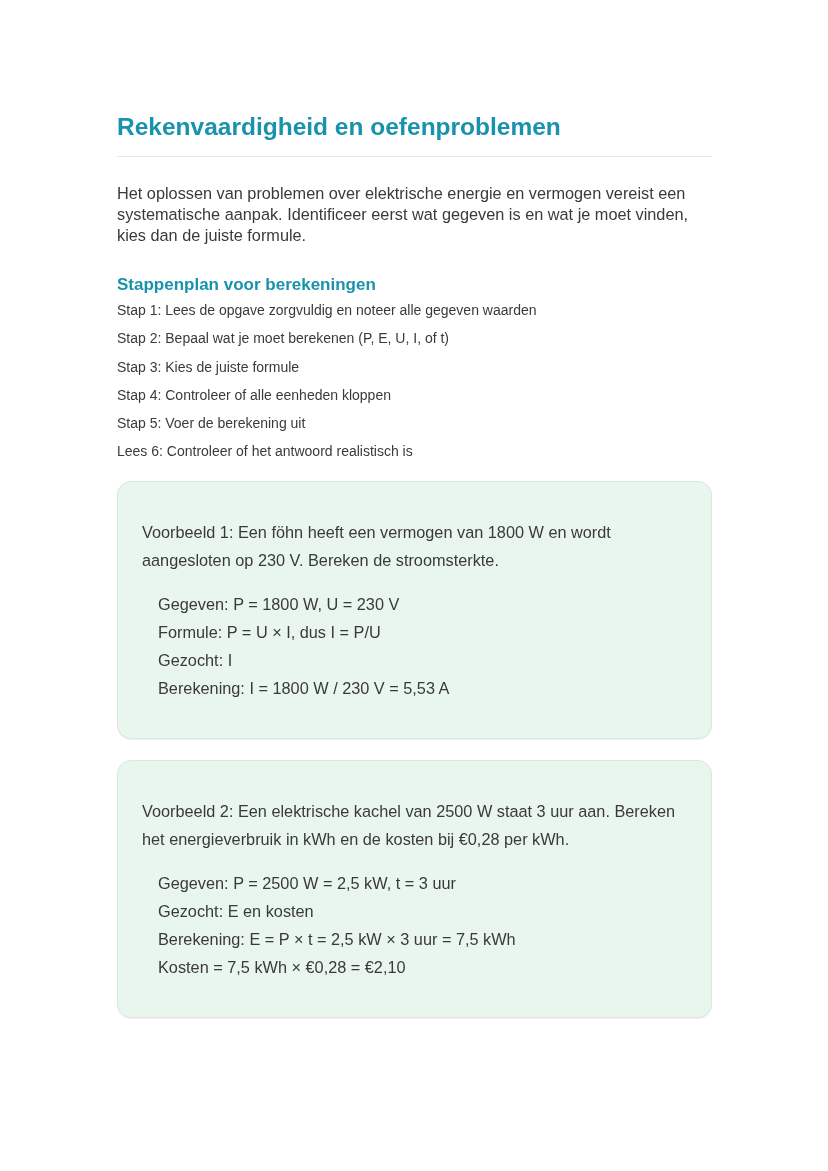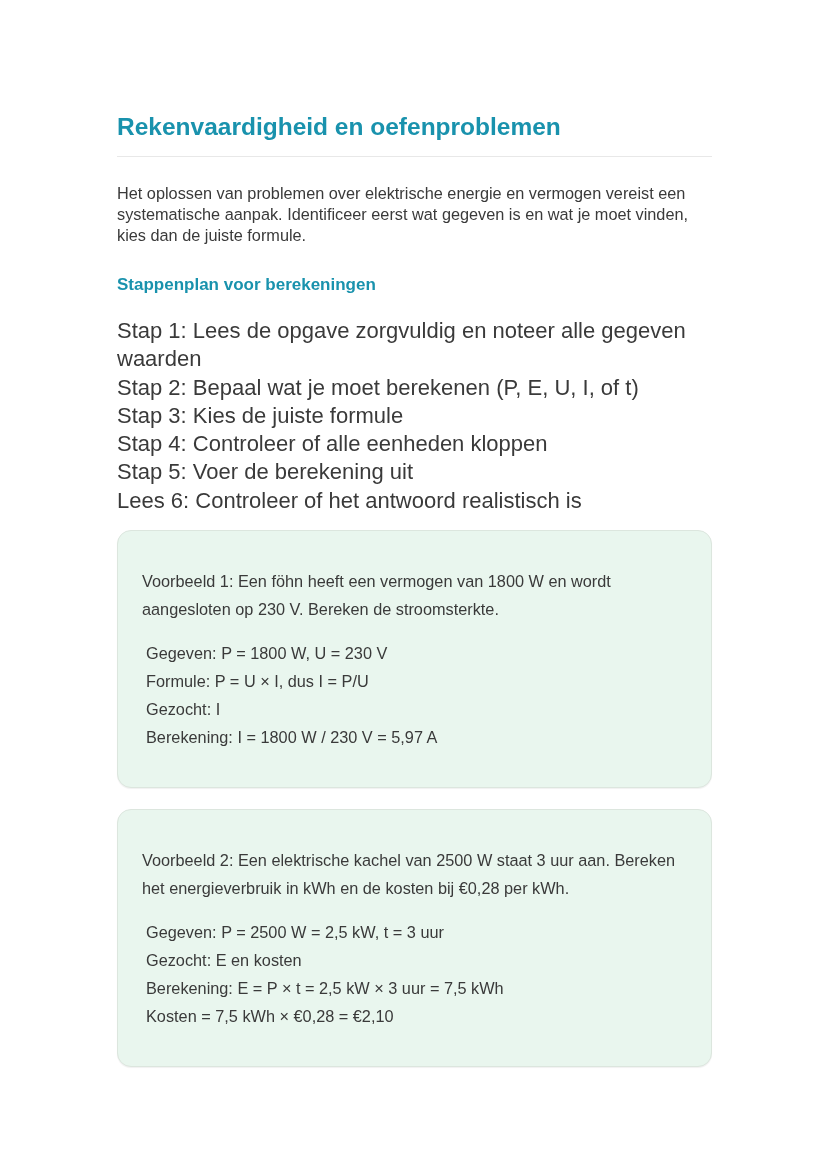--- a/index.html
+++ b/index.html
@@ -39,22 +39,21 @@
     line-height: 21px;
   }
   .section-heading {
     margin: 28px 0 0 0;
     font-size: 17px;
     line-height: 22px;
     font-weight: 700;
     color: #1992ad;
   }
   .steps {
-    margin-top: 21px;
-    font-size: 22px;
+    font-size: 14px;
   }
   .step-line {
     line-height: 28.3px;
   }
   .example-box {
     margin-top: 15px;
     background: #e9f6ee;
     border: 1px solid #dce6de;
     border-radius: 14px;
     padding: 20px 24px;
@@ -62,21 +61,21 @@
     font-size: 16.3px;
   }
   .example-box + .example-box {
     margin-top: 21px;
   }
   .example-problem {
     margin: 16px 0;
     line-height: 28px;
   }
   .example-solution {
-    margin: 16px 4px;
+    margin: 16px 16px;
   }
   .solution-line {
     line-height: 28px;
   }
 </style>
 </head>
 <body>
 
 <main class="page">
 
@@ -96,21 +95,21 @@
     <div class="step-line">Stap 5: Voer de berekening uit</div>
     <div class="step-line">Lees 6: Controleer of het antwoord realistisch is</div>
   </div>
 
   <section class="example-box">
     <p class="example-problem">Voorbeeld 1: Een föhn heeft een vermogen van 1800 W en wordt aangesloten op 230 V. Bereken de stroomsterkte.</p>
     <div class="example-solution">
       <div class="solution-line">Gegeven: P = 1800 W, U = 230 V</div>
       <div class="solution-line">Formule: P = U × I, dus I = P/U</div>
       <div class="solution-line">Gezocht: I</div>
-      <div class="solution-line">Berekening: I = 1800 W / 230 V = 5,97 A</div>
+      <div class="solution-line">Berekening: I = 1800 W / 230 V = 5,53 A</div>
     </div>
   </section>
 
   <section class="example-box">
     <p class="example-problem">Voorbeeld 2: Een elektrische kachel van 2500 W staat 3 uur aan. Bereken het energieverbruik in kWh en de kosten bij €0,28 per kWh.</p>
     <div class="example-solution">
       <div class="solution-line">Gegeven: P = 2500 W = 2,5 kW, t = 3 uur</div>
       <div class="solution-line">Gezocht: E en kosten</div>
       <div class="solution-line">Berekening: E = P × t = 2,5 kW × 3 uur = 7,5 kWh</div>
       <div class="solution-line">Kosten = 7,5 kWh × €0,28 = €2,10</div>

